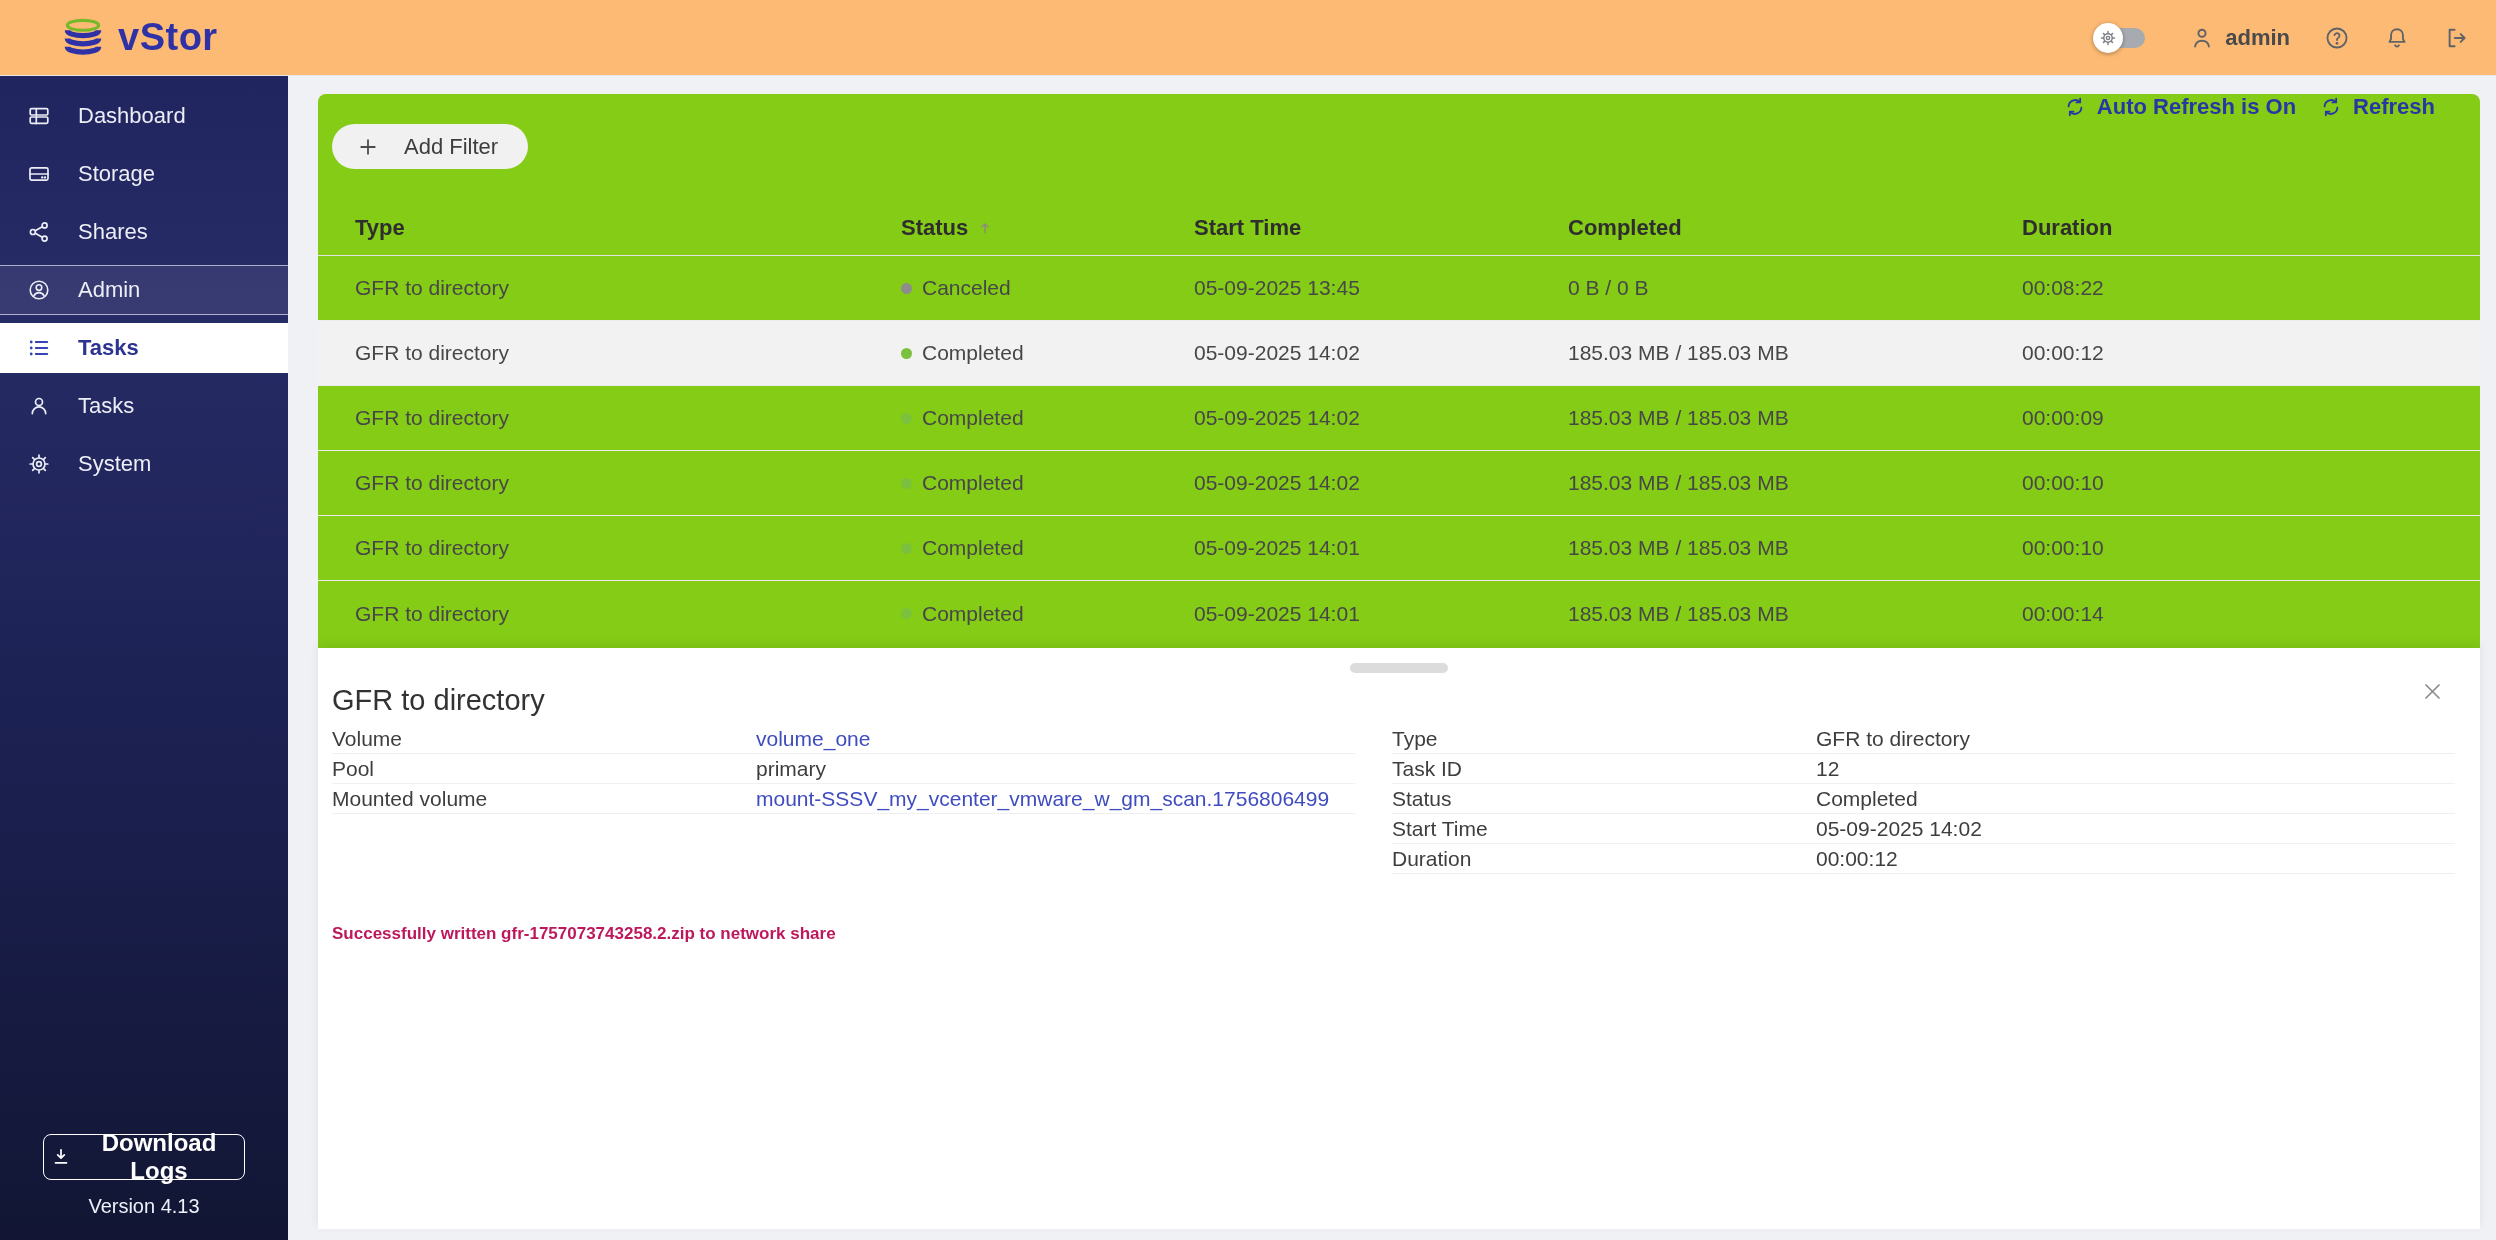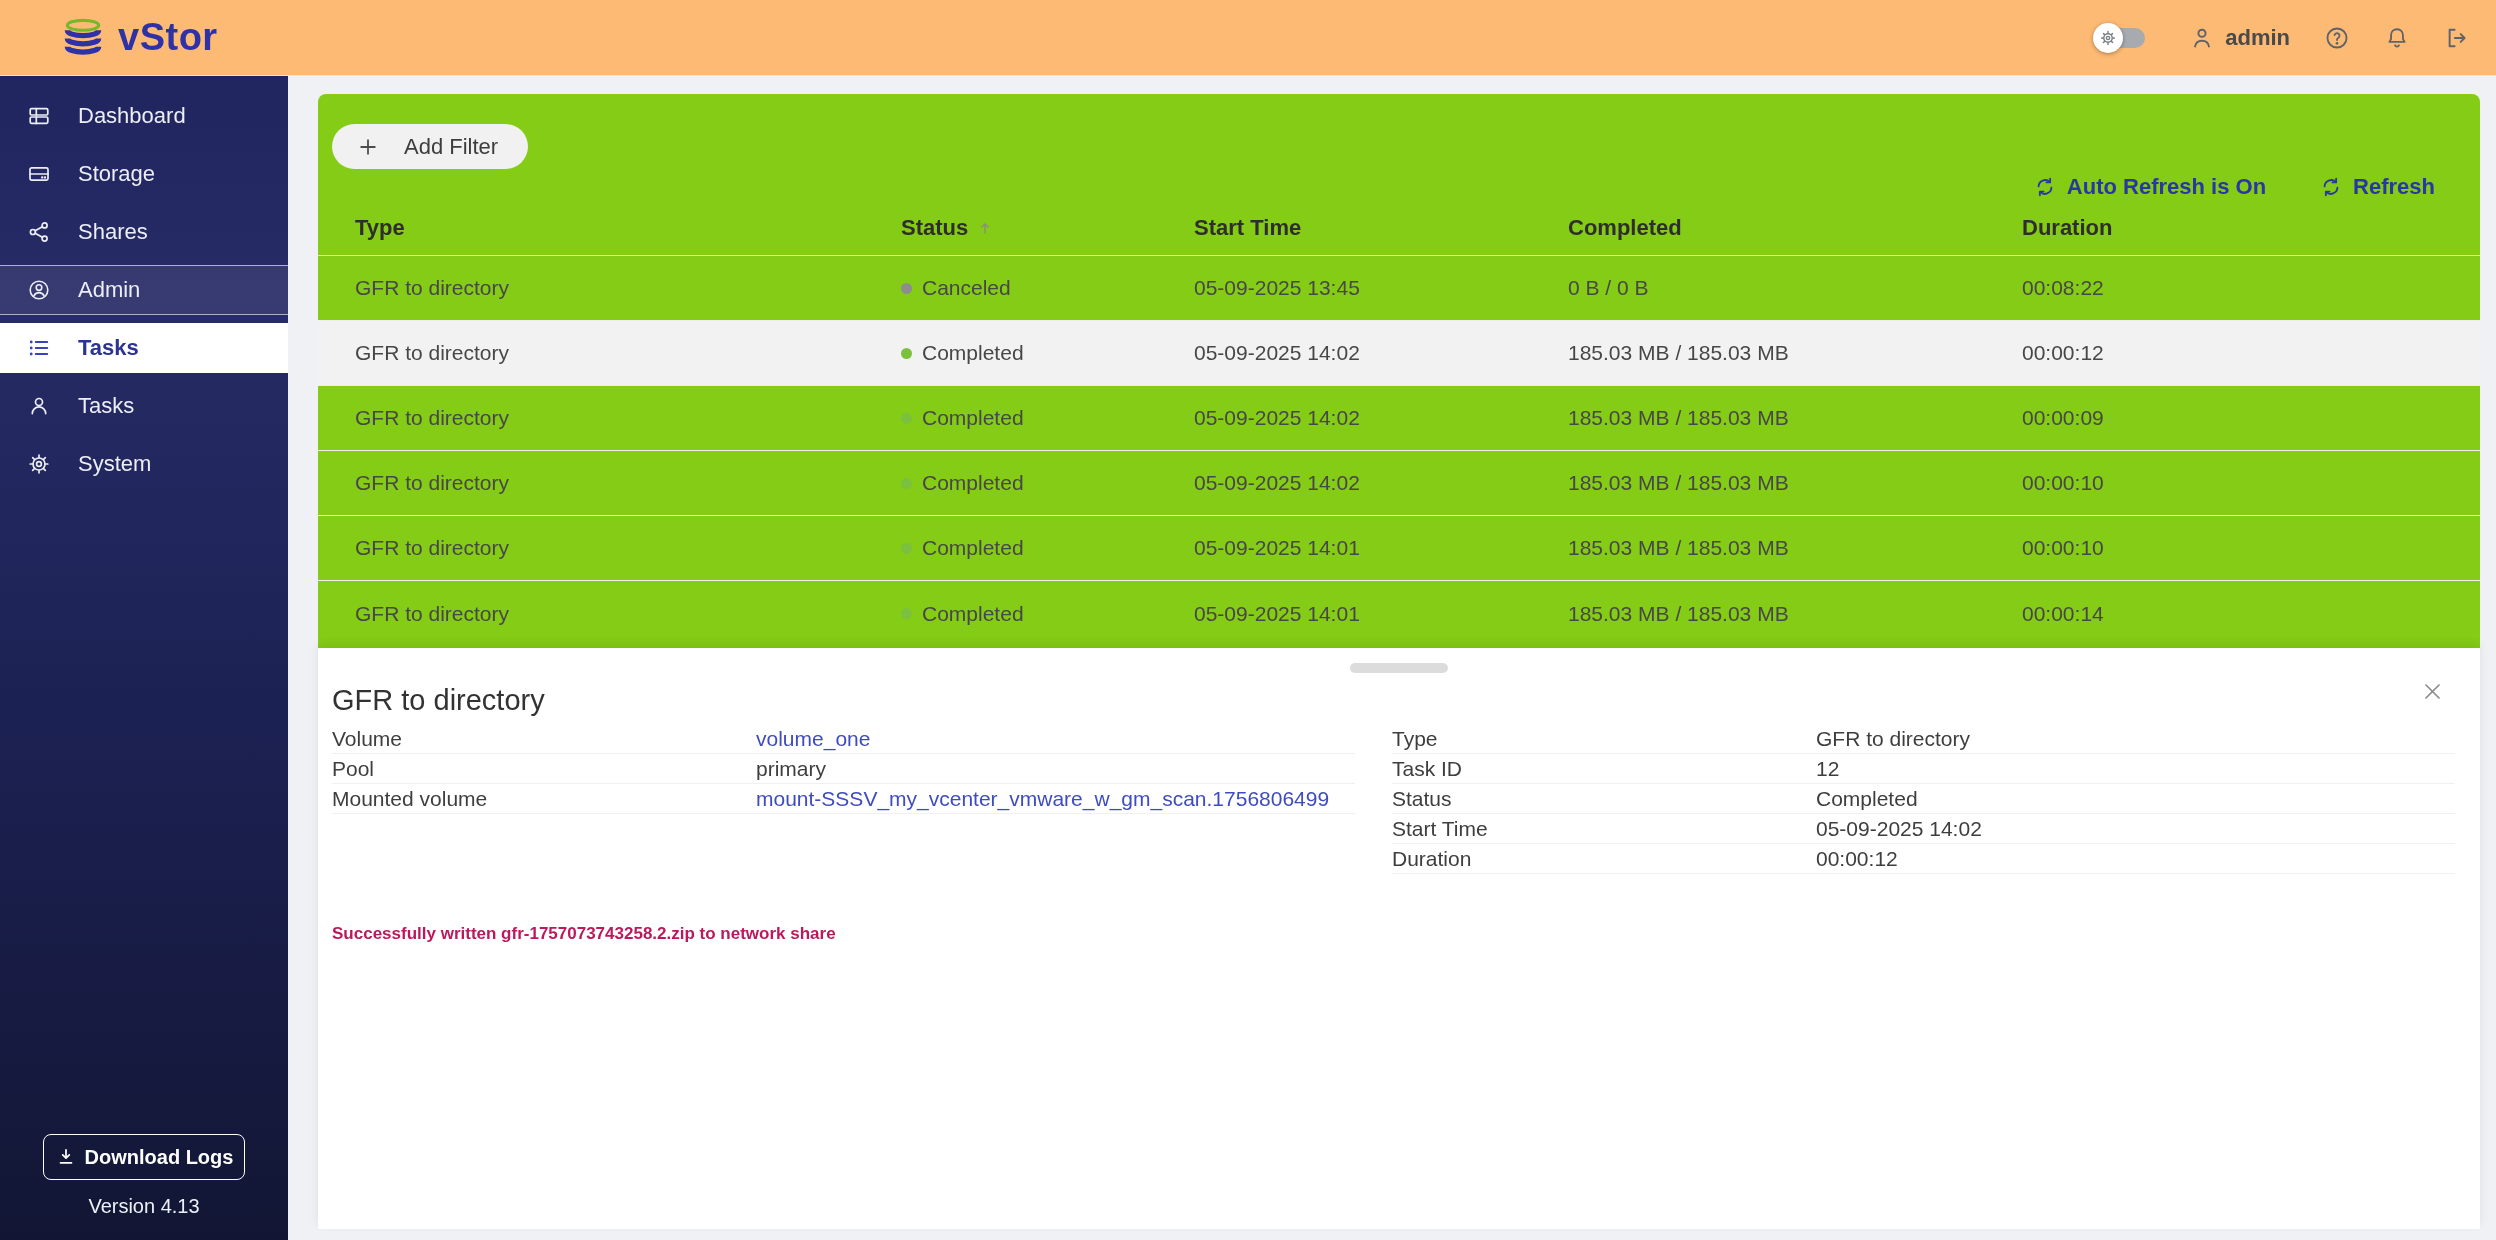--- a/index.html
+++ b/index.html
@@ -25,30 +25,30 @@
   .sidebar-head{height:82px;background:#fff;display:flex;align-items:center;gap:26px;padding-left:26px;cursor:pointer;}
   .sidebar-head .nav-icon{color:#2e32a6;}
   .node-label{font-size:24px;font-weight:700;color:#262b68;}
   .nav{padding-top:15px;}
   .nav-item{height:50px;margin-bottom:8px;display:flex;align-items:center;gap:27px;padding-left:27px;color:#eceef6;font-size:22px;cursor:pointer;}
   .nav-icon{width:24px;height:24px;display:inline-flex;flex:none;}
   .nav-icon svg{width:100%;height:100%;}
   .nav-item.section{background:rgba(255,255,255,.08);border-top:1px solid rgba(238,240,252,.65);border-bottom:1px solid rgba(238,240,252,.65);}
   .nav-item.active{background:#fff;color:#2c3390;font-weight:700;}
   .nav-item.active .nav-icon{color:#3a43b5;}
-  .dl-btn{position:absolute;left:43px;bottom:60px;width:202px;height:46px;background:transparent;border:1.5px solid #fff;border-radius:8px;color:#fff;font-family:inherit;font-size:20px;font-weight:700;display:flex;align-items:center;justify-content:center;gap:8px;cursor:pointer;}
+  .dl-btn{position:absolute;left:43px;bottom:60px;width:202px;height:46px;background:transparent;border:1.5px solid #fff;border-radius:8px;color:#fff;font-family:inherit;font-size:24px;font-weight:700;display:flex;align-items:center;justify-content:center;gap:8px;cursor:pointer;}
   .dl-btn .nav-icon{width:22px;height:22px;}
   .version{position:absolute;left:0;bottom:22px;width:100%;text-align:center;color:#eef0fa;font-size:20px;}
 
   
   .card{position:absolute;left:318px;top:94px;width:2162px;height:680px;background:#84cc16;border-radius:8px 8px 0 0;}
   .toolbar{position:relative;height:106px;}
   .add-filter{position:absolute;left:14px;top:30px;height:45px;border:none;background:#f1f1f2;border-radius:23px;display:flex;align-items:center;gap:24px;padding:0 30px 0 24px;font-family:inherit;font-size:22px;color:#3d3d3d;cursor:pointer;}
   .add-filter .ic{width:24px;height:24px;color:#4d4d4d;display:inline-flex;}
-  .toolbar-right{position:absolute;right:45px;top:0;height:106px;display:flex;align-items:flex-end;gap:54px;}
+  .toolbar-right{position:absolute;right:45px;top:0;height:106px;display:flex;align-items:flex-start;gap:24px;}
   .link-btn{border:none;background:none;font-family:inherit;display:flex;align-items:center;gap:11px;font-size:22px;font-weight:700;color:#2936a5;cursor:pointer;padding:0;}
   .link-btn .ic{width:22px;height:22px;display:inline-flex;}
   .ic svg{width:100%;height:100%;}
 
   .thead,.trow{display:grid;grid-template-columns:546px 293px 374px 454px 1fr;align-items:center;padding-left:37px;}
   .thead{height:56px;border-bottom:1px solid #e1e1e3;font-size:22px;font-weight:700;color:#2e2e2e;}
   .th{display:flex;align-items:center;gap:8px;cursor:pointer;}
   .sort-ic{width:18px;height:18px;color:#8a8a8a;display:inline-flex;}
   .trow{height:65px;border-bottom:1px solid #ededee;font-size:21px;color:#474747;cursor:pointer;}
   .trow:last-child{border-bottom:none;}

